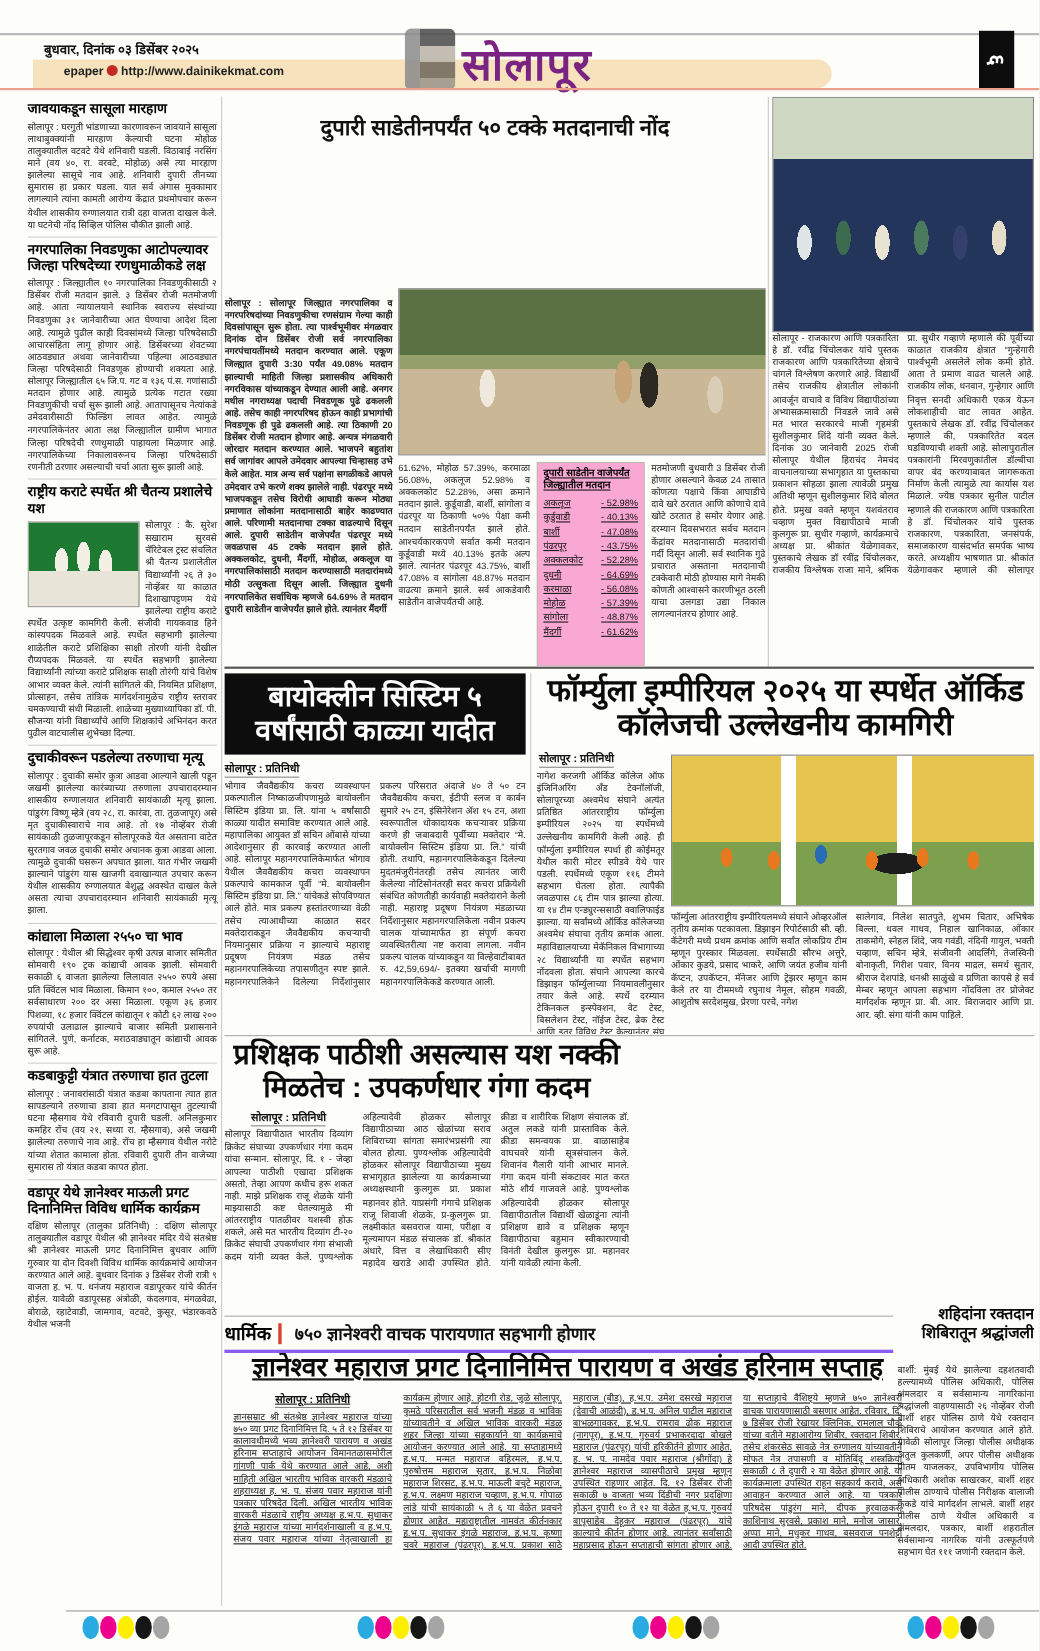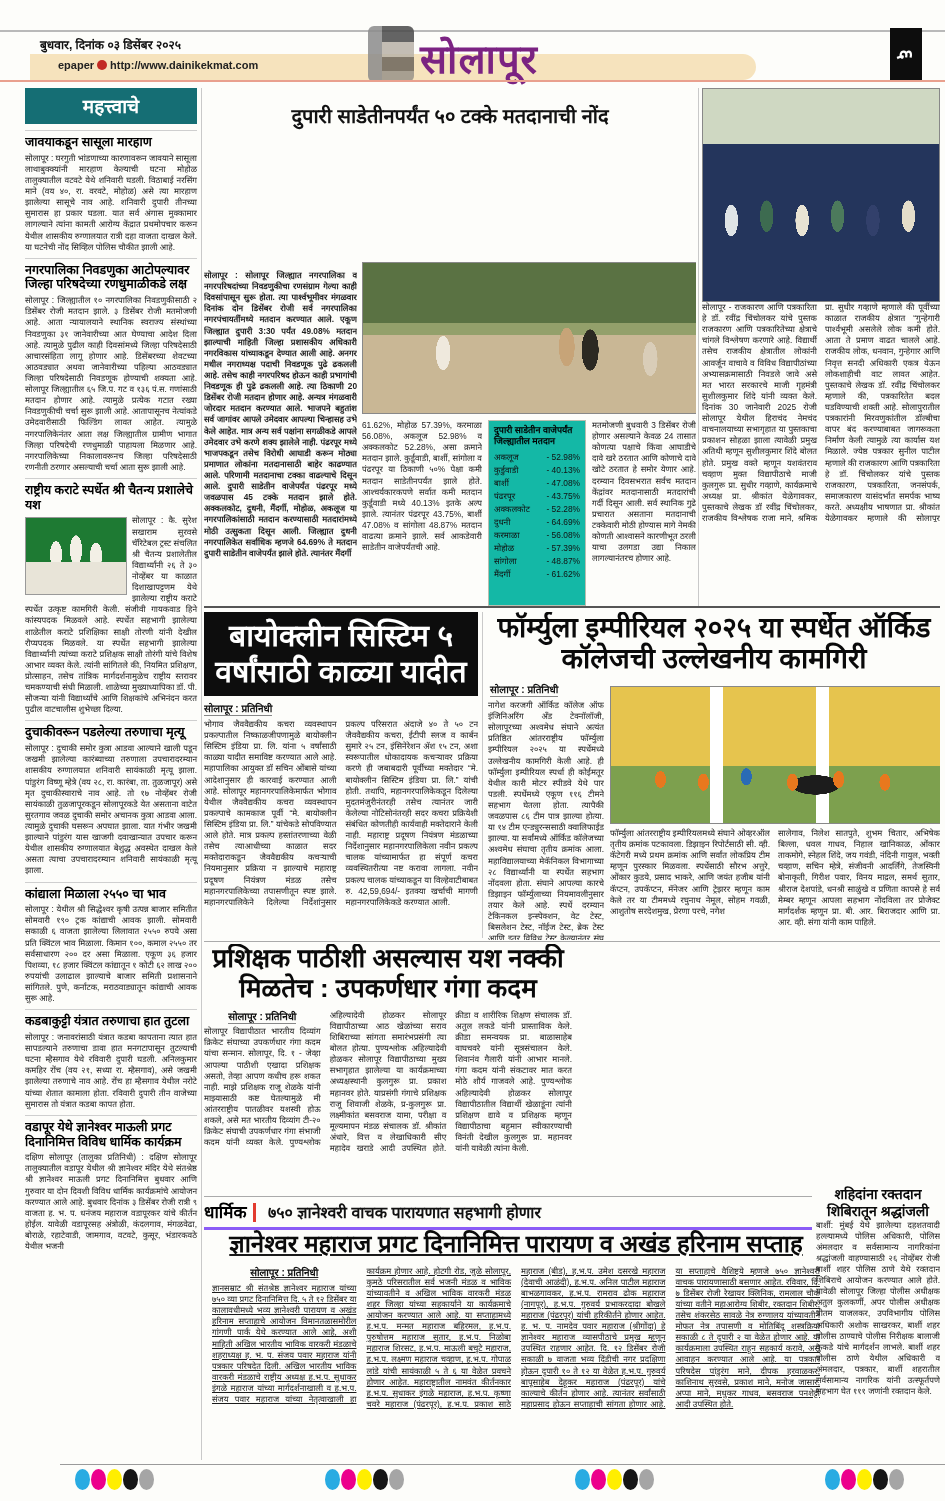--- a/index.html
+++ b/index.html
@@ -54,43 +54,43 @@
   .lead-sub{font-size:20px;font-weight:bold;text-align:center;margin-top:12px;color:#111;}
   .lead-col1{position:absolute;left:0;top:180px;width:153px;height:348px;overflow:hidden;font-weight:bold;}
   .lead-photo{position:absolute;left:158px;top:172px;width:334px;height:150px;border:1px solid #888;
      background:
        radial-gradient(14px 34px at 68% 58%,#2c2922 0 60%,transparent 61%),
        radial-gradient(13px 32px at 61% 56%,#c7a478 0 60%,transparent 61%),
        radial-gradient(12px 28px at 24% 60%,#efe9dd 0 60%,transparent 61%),
        radial-gradient(12px 28px at 86% 64%,#d9cdb8 0 60%,transparent 61%),
        linear-gradient(180deg,#5a7243 0 40%,#93a06b 40% 48%,#c9b795 48% 100%);}
   .lead-col2{position:absolute;left:158px;top:330px;width:120px;height:186px;overflow:hidden;}
-  .vtable{position:absolute;left:284px;top:330px;width:98px;height:186px;background:#14b8a6;border:1px solid #b9bdae;
-     padding:4px 5px;box-sizing:border-box;overflow:hidden;}
+  .vtable{position:absolute;left:284px;top:330px;width:98px;height:186px;background:#f9a8d4;border:1px solid #b9bdae;
+     padding:4px 5px;box-sizing:border-box;overflow:hidden;text-decoration:underline;}
   .vt-title{font-size:9px;font-weight:bold;line-height:1.25;margin-bottom:3px;color:#000;}
   .vt-row{display:flex;justify-content:space-between;font-size:8.4px;line-height:1.55;color:#111;}
   .vt-val::before{content:"- ";}
   .lead-col3{position:absolute;left:388px;top:330px;width:104px;height:186px;overflow:hidden;}
   
   .book{position:absolute;left:702px;top:88px;width:238px;height:520px;overflow:hidden;}
   .book-photo{width:238px;height:214px;border:1px solid #888;box-sizing:border-box;
      background:
        radial-gradient(11px 26px at 12% 62%,#dfe4e6 0 60%,transparent 61%),
        radial-gradient(11px 26px at 27% 60%,#3d6b50 0 60%,transparent 61%),
        radial-gradient(11px 26px at 42% 62%,#e8e3d3 0 60%,transparent 61%),
        radial-gradient(11px 26px at 57% 60%,#4c7a5c 0 60%,transparent 61%),
        radial-gradient(11px 26px at 72% 62%,#32406b 0 60%,transparent 61%),
        radial-gradient(11px 26px at 87% 60%,#e4ddca 0 60%,transparent 61%),
        linear-gradient(180deg,#cfd8c2 0 26%,#24355c 26% 100%);}
   .book-hl{font-size:25px;font-weight:bold;line-height:1.15;text-align:center;margin:8px 0 6px;color:#0a0a0a;}
   .book-cols{display:flex;gap:8px;height:220px;overflow:hidden;}
   .book-cols > div{flex:1;}
   
   .bioclean{position:absolute;left:204px;top:612px;width:274px;height:328px;overflow:hidden;}
-  .bio-hl{background:#0d0d0d;color:#fff;font-size:30px;font-weight:bold;text-align:center;line-height:1.2;padding:6px 4px;}
+  .bio-hl{background:#0d0d0d;color:#fff;font-size:26px;font-weight:bold;text-align:center;line-height:1.2;padding:6px 4px;}
   .bio-by{margin:5px 0 4px;}
   .bio-body{column-count:2;column-gap:9px;height:238px;overflow:hidden;}
   
   .formula{position:absolute;left:488px;top:612px;width:452px;height:328px;overflow:hidden;}
   .for-hl{font-size:28px;font-weight:bold;line-height:1.12;text-align:center;color:#0a0a0a;}
   .for-by{position:absolute;left:2px;top:70px;}
   .for-col1{position:absolute;left:0;top:88px;width:116px;height:240px;overflow:hidden;}
   .for-photo{position:absolute;left:122px;top:74px;width:330px;height:136px;border:1px solid #888;
      background:
        radial-gradient(9px 14px at 15% 68%,#e8781e 0 60%,transparent 61%),
@@ -122,21 +122,21 @@
   
   .band{position:absolute;left:204px;top:1200px;width:608px;border-bottom:3px solid #8b5cf6;padding-bottom:4px;}
   .band .kick{font-size:17px;font-weight:bold;color:#000;border-right:3px solid #e23b2e;padding-right:7px;margin-right:7px;}
   .band .bt{font-size:16px;font-weight:bold;color:#111;}
   .dnyan{position:absolute;left:212px;top:1230px;width:608px;height:230px;overflow:hidden;text-decoration:underline;}
   .dny-hl{font-size:24px;font-weight:bold;text-align:center;line-height:1.15;color:#0a0a0a;}
   .dny-body{column-count:4;column-gap:10px;height:186px;overflow:hidden;margin-top:8px;}
   .dny-body .byline{display:block;text-align:center;margin-bottom:4px;}
   
   .blood{position:absolute;left:816px;top:1186px;width:124px;height:274px;overflow:hidden;}
-  .blood-hl{font-size:14px;font-weight:bold;text-align:center;line-height:1.2;margin-bottom:0;color:#0a0a0a;}
+  .blood-hl{font-size:14px;font-weight:bold;text-align:right;line-height:1.2;margin-bottom:20px;color:#0a0a0a;}
   
   .ftr-line{position:absolute;left:60px;top:1464px;width:885px;height:1px;background:#9a9a9a;}
   .dots{position:absolute;top:1469px;display:flex;}
   .dots i{display:block;width:15px;height:21px;border-radius:50%;margin-right:1px;}
   .d-c{background:#29abe2;} .d-m{background:#ec008c;} .d-y{background:#ffee00;} .d-k{background:#161616;} .d-g{background:#a5a5a5;}
   .dg1{left:75px;} .dg2{left:325px;} .dg3{left:575px;} .dg4{left:825px;}
 </style>
 </head>
 <body>
 
@@ -147,21 +147,20 @@
   <div class="date-line">बुधवार, दिनांक ०३ डिसेंबर २०२५</div>
   <div class="epaper"><span>epaper</span><span class="globe"></span><span>http://www.dainikekmat.com</span></div>
   <div class="collage"></div>
   <div class="edition">सोलापूर</div>
   <div class="pagenum">
       <span>६</span>
     </div>
   <div class="hdr-salmon"></div>
 
   <aside class="sidebar">
-    <div class="sb-head">महत्त्वाचे</div>
 
     <div class="sb-art">
       <div class="sb-title">जावयाकडून सासूला मारहाण</div>
       <div class="body-txt">सोलापूर : घरगुती भांडणाच्या कारणावरून जावयाने सासूला लाथाबुक्क्यांनी मारहाण केल्याची घटना मोहोळ तालुक्यातील वटवटे येथे शनिवारी घडली. विठाबाई नरसिंग माने (वय ४०, रा. वरवटे, मोहोळ) असे त्या मारहाण झालेल्या सासूचे नाव आहे. शनिवारी दुपारी तीनच्या सुमारास हा प्रकार घडला. यात सर्व अंगास मुक्कामार लागल्याने त्यांना कामती आरोग्य केंद्रात प्रथमोपचार करून येथील शासकीय रुग्णालयात रात्री दहा वाजता दाखल केले. या घटनेची नोंद सिव्हिल पोलिस चौकीत झाली आहे.</div>
     </div>
     <div class="sb-art">
       <div class="sb-title">नगरपालिका निवडणुका आटोपल्यावर जिल्हा परिषदेच्या रणधुमाळीकडे लक्ष</div>
       <div class="body-txt">सोलापूर : जिल्ह्यातील १० नगरपालिका निवडणुकीसाठी २ डिसेंबर रोजी मतदान झाले. ३ डिसेंबर रोजी मतमोजणी आहे. आता न्यायालयाने स्थानिक स्वराज्य संस्थांच्या निवडणुका ३१ जानेवारीच्या आत घेण्याचा आदेश दिला आहे. त्यामुळे पुढील काही दिवसांमध्ये जिल्हा परिषदेसाठी आचारसंहिता लागू होणार आहे. डिसेंबरच्या शेवटच्या आठवड्यात अथवा जानेवारीच्या पहिल्या आठवड्यात जिल्हा परिषदेसाठी निवडणूक होण्याची शक्यता आहे. सोलापूर जिल्ह्यातील ६५ जि.प. गट व १३६ पं.स. गणांसाठी मतदान होणार आहे. त्यामुळे प्रत्येक गटात रख्या निवडणुकीची चर्चा सुरू झाली आहे. आतापासूनच नेत्यांकडे उमेदवारीसाठी फिल्डिंग लावत आहेत. त्यामुळे नगरपालिकेनंतर आता लक्ष जिल्ह्यातील ग्रामीण भागात जिल्हा परिषदेची रणधुमाळी पाहायला मिळणार आहे. नगरपालिकेच्या निकालावरूनच जिल्हा परिषदेसाठी रणनीती ठरणार असल्याची चर्चा आता सुरू झाली आहे.</div>
     </div>
     <div class="sb-art">

